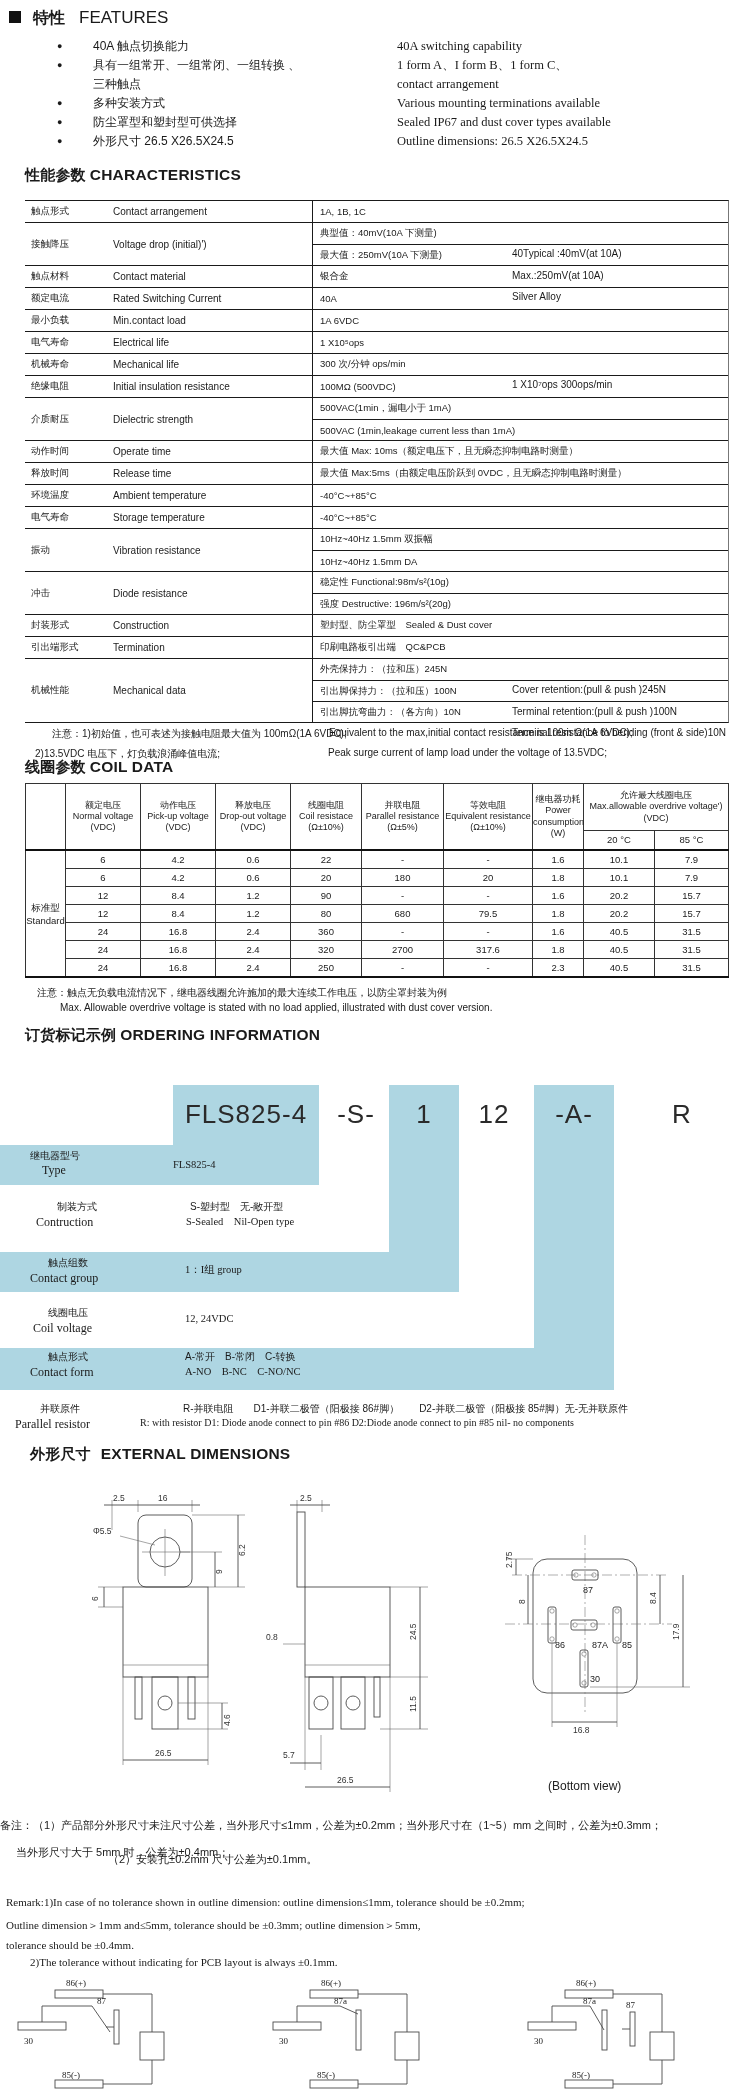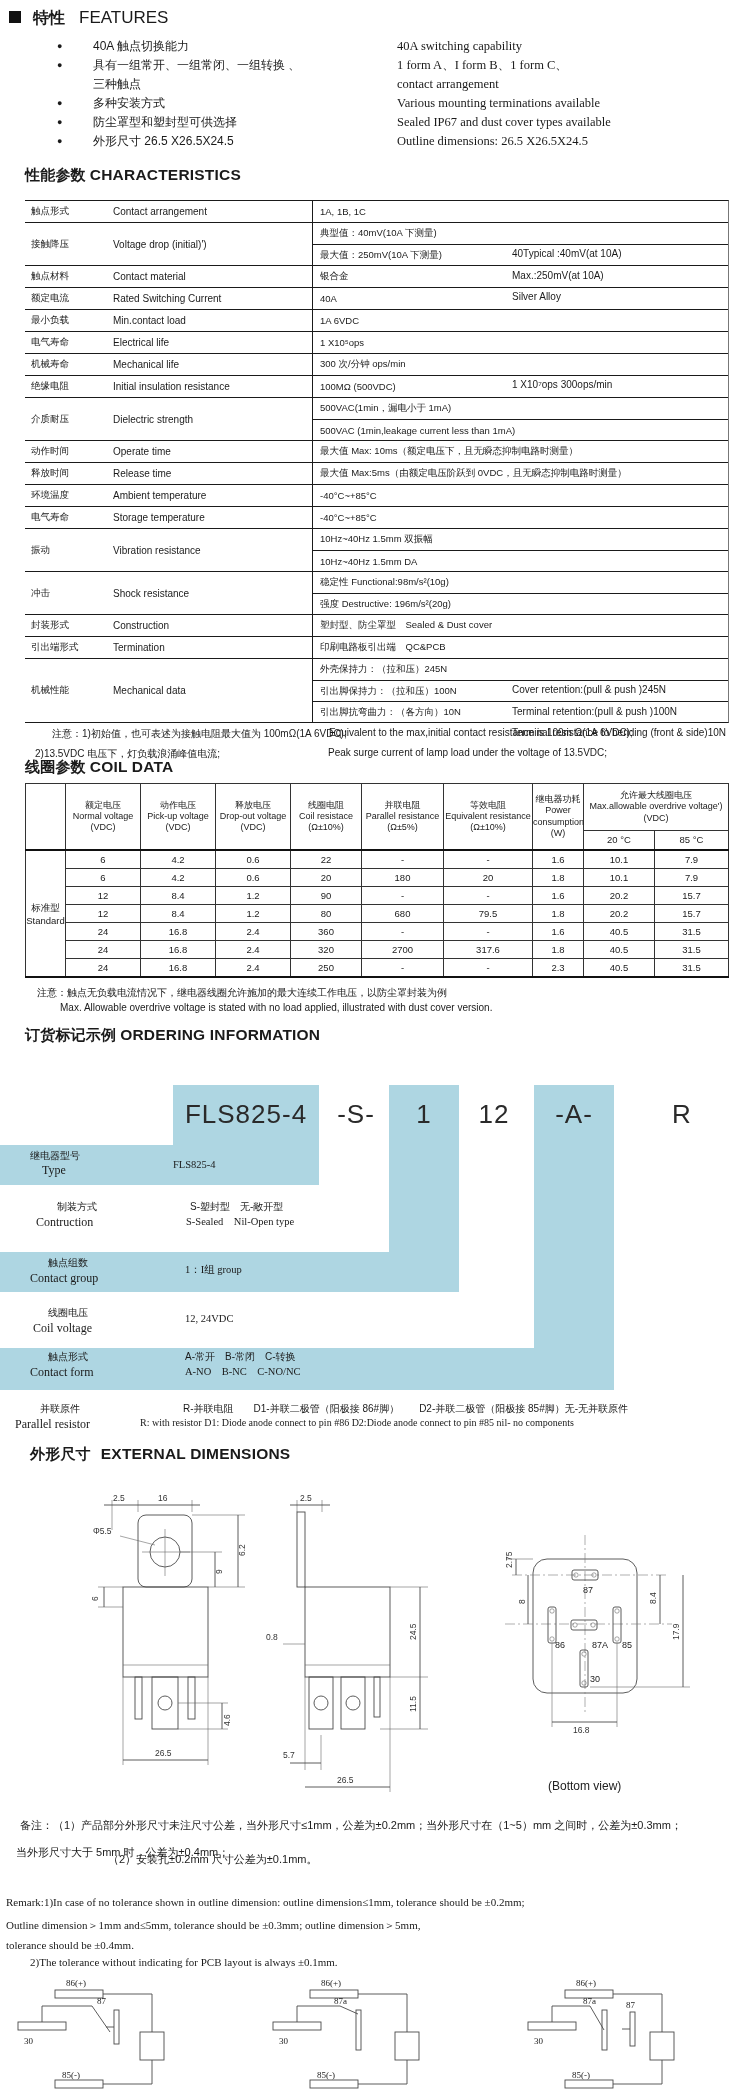--- a/index.html
+++ b/index.html
@@ -277,21 +277,21 @@
             <div class="char-c1">10Hz~40Hz 1.5mm 双振幅</div>
           </div>
           <div class="char-sub">
             <div class="char-c1">10Hz~40Hz 1.5mm DA</div>
           </div>
         </div>
       </div>
       <div class="char-row">
         <div class="char-labels">
           <div class="char-zh">冲击</div>
-          <div class="char-en">Shock resistance</div>
+          <div class="char-en">Diode resistance</div>
         </div>
         <div class="char-vals">
           <div class="char-sub">
             <div class="char-c1">稳定性 Functional:98m/s²(10g)</div>
           </div>
           <div class="char-sub">
             <div class="char-c1">强度 Destructive: 196m/s²(20g)</div>
           </div>
         </div>
       </div>
@@ -666,21 +666,21 @@
       <line class="ln" x1="683" y1="1575" x2="683" y2="1687"></line>
       <text class="dim" transform="rotate(-90 679 1640)" x="679" y="1640">17.9</text>
       <line class="lnthin" x1="552" y1="1643" x2="552" y2="1727"></line>
       <line class="lnthin" x1="617" y1="1643" x2="617" y2="1727"></line>
       <line class="ln" x1="552" y1="1722" x2="617" y2="1722"></line>
       <text class="dim" x="573" y="1733">16.8</text>
       <text class="cap" x="548" y="1790">(Bottom view)</text>
     </g>
   </svg>
 
-  <div class="remark-zh" style="left:20px;top:1818px;">备注：（1）产品部分外形尺寸未注尺寸公差，当外形尺寸≤1mm，公差为±0.2mm；当外形尺寸在（1~5）mm 之间时，公差为±0.3mm；</div>
+  <div class="remark-zh" style="left:0;top:1818px;">备注：（1）产品部分外形尺寸未注尺寸公差，当外形尺寸≤1mm，公差为±0.2mm；当外形尺寸在（1~5）mm 之间时，公差为±0.3mm；</div>
   <div class="remark-zh" style="left:16px;top:1845px;">当外形尺寸大于 5mm 时，公差为±0.4mm；</div>
   <div class="remark-zh" style="left:60px;top:1852px;margin-left:48px;">（2）安装孔±0.2mm 尺寸公差为±0.1mm。</div>
   <div class="remark-en" style="left:6px;top:1896px;">Remark:1)In case of no tolerance shown in outline dimension: outline dimension≤1mm, tolerance should be ±0.2mm;</div>
   <div class="remark-en" style="left:6px;top:1918px;">Outline dimension＞1mm and≤5mm, tolerance should be ±0.3mm; outline dimension＞5mm,</div>
   <div class="remark-en" style="left:6px;top:1939px;">tolerance should be ±0.4mm.</div>
   <div class="remark-en" style="left:30px;top:1956px;">2)The tolerance without indicating for PCB layout is always ±0.1mm.</div>
 
   <svg class="abs" style="left:0;top:1972px;" width="735" height="123" viewBox="0 1972 735 123">
 
     <g>

